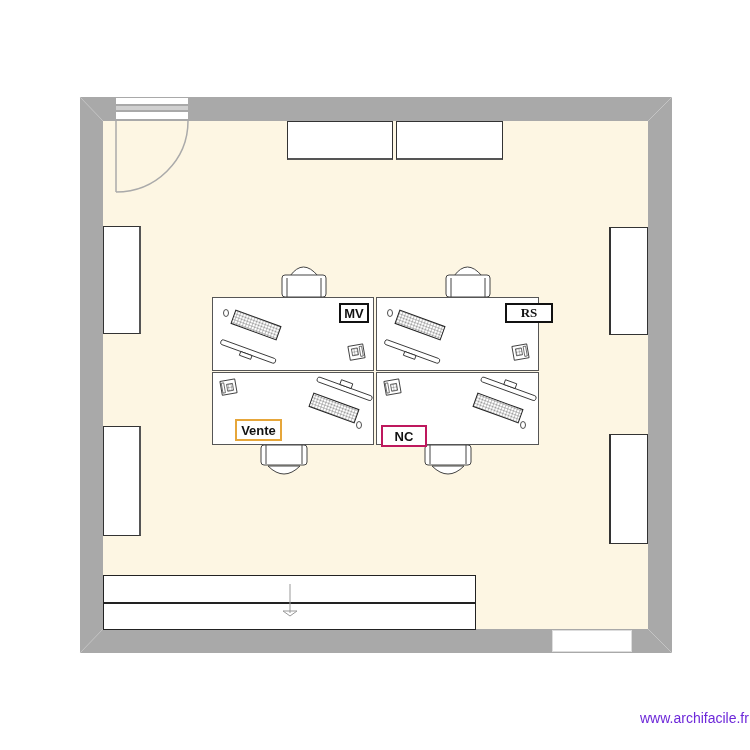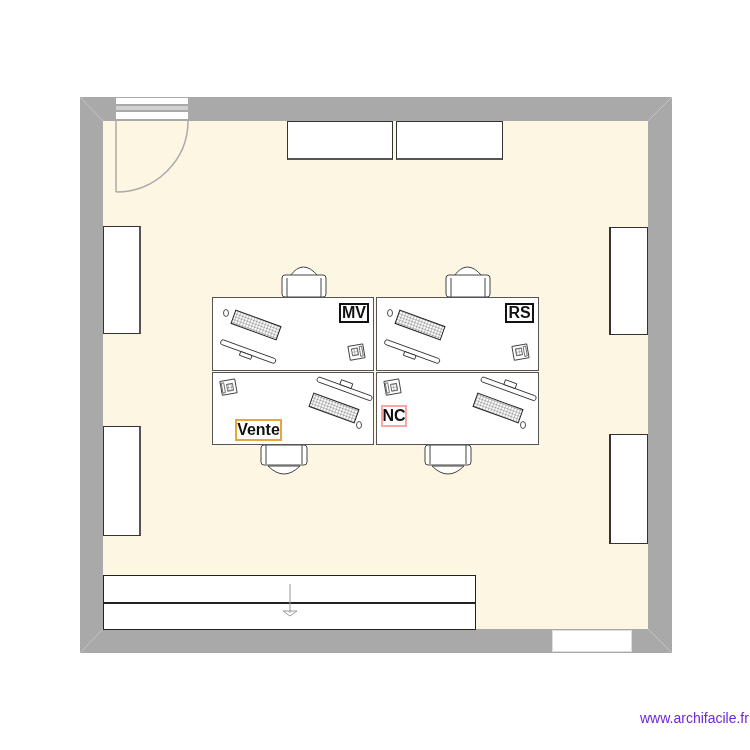--- a/index.html
+++ b/index.html
@@ -2,21 +2,21 @@
 <html><head>
 <meta charset="utf-8">
 <style>
   html,body{margin:0;padding:0;background:#ffffff;}
   body{width:750px;height:750px;position:relative;overflow:hidden;font-family:"Liberation Sans",sans-serif;}
   .abs{position:absolute;}
   .wall{position:absolute;background:#a9a9a9;}
   .floor{position:absolute;background:#fdf6e3;}
   .furn{position:absolute;background:#ffffff;border:1px solid #333;box-sizing:border-box;}
   .desk{position:absolute;background:#ffffff;border:1.5px solid #555;box-sizing:border-box;}
-  .label{position:absolute;background:#fff;font-weight:bold;font-size:16px;color:#111;box-sizing:border-box;display:flex;align-items:center;justify-content:center;}
+  .label{position:absolute;background:#fff;font-weight:bold;font-size:13px;color:#111;box-sizing:border-box;display:flex;align-items:center;justify-content:center;}
   .watermark{position:absolute;font-size:14px;color:#6d28d9;}
   svg{position:absolute;overflow:visible;}
 </style>
 </head>
 <body>
 
 <div class="wall" style="left:80px;top:97px;width:592px;height:556px;"></div>
 <div class="floor" style="left:103px;top:121px;width:545px;height:508px;"></div>
 
 <svg style="left:0;top:0;width:750px;height:750px;" viewBox="0 0 750 750">
@@ -146,17 +146,17 @@
     <rect x="503" y="380" width="12" height="5" fill="#fff" stroke="#222" stroke-width="0.8"></rect>
   </g>
   <g transform="rotate(-10 393 387)">
     <rect x="385" y="380" width="15" height="14" fill="#fff" stroke="#222" stroke-width="0.8"></rect>
     <rect x="391" y="384" width="6" height="7" fill="url(#kb)" stroke="#222" stroke-width="0.6"></rect>
     <rect x="386" y="382" width="2.5" height="10" fill="#fff" stroke="#222" stroke-width="0.6"></rect>
   </g>
 </svg>
 
 <div class="label" style="left:339px;top:303px;width:30px;height:20px;border:2px solid #111;">MV</div>
-<div class="label" style="left:505px;top:303px;width:29px;height:20px;border:2px solid #111;">RS</div>
+<div class="label" style="left:505px;top:303px;width:48px;height:20px;border:2px solid #111;font-family:Liberation Serif, serif;">RS</div>
 <div class="label" style="left:235px;top:419px;width:47px;height:22px;border:2px solid #e6a63a;">Vente</div>
-<div class="label" style="left:381px;top:405px;width:26px;height:22px;border:2px solid #fca5a5;">NC</div>
+<div class="label" style="left:381px;top:425px;width:46px;height:22px;border:2px solid #be185d;">NC</div>
 
 <div class="watermark" style="left:640px;top:710px;">www.archifacile.fr</div>
 
 </body></html>

